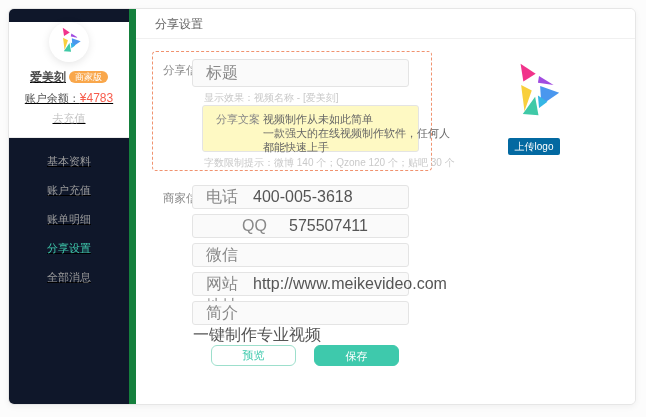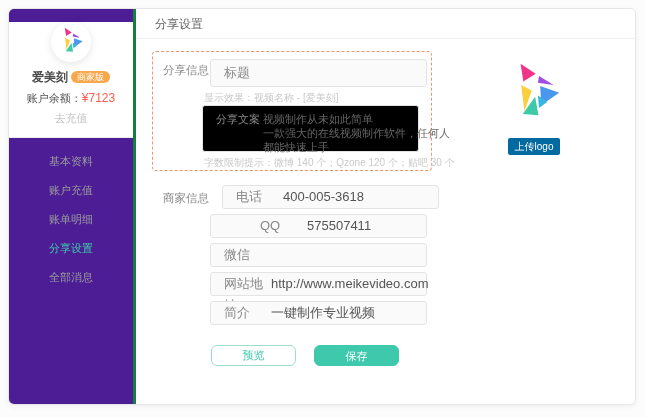--- a/index.html
+++ b/index.html
@@ -4,21 +4,21 @@
 <style>
   * { margin:0; padding:0; box-sizing:border-box; }
   html,body { width:646px; height:417px; }
   body { font-family:"Liberation Sans", sans-serif; background:#fcfcfc; position:relative; }
 
   .panel { position:absolute; left:8px; top:8px; width:628px; height:397px;
            background:#fff; border:1px solid #e6e6e6; border-radius:6px;
            box-shadow:0 2px 6px rgba(0,0,0,0.05); display:flex; overflow:hidden; }
 
   
-  .sidebar { width:127px; background:#4c1d95; border-right:3px solid #15803d; flex:none; }
+  .sidebar { width:127px; background:#0f172a; border-right:7px solid #15803d; flex:none;text-decoration:underline; }
   .profile { height:116px; background:#fff; border-bottom:1px solid #ececec; text-align:center; }
   .logo-circle { width:40px; height:40px; border-radius:50%; background:#fff;
                  box-shadow:0 2px 8px rgba(0,0,0,0.10); margin:13px auto 0;
                  display:flex; align-items:center; justify-content:center; }
   .brand-row { margin-top:7px; font-size:12px; color:#4a4a4a; font-weight:bold; }
   .badge { display:inline-block; vertical-align:1px; margin-left:3px; background:#f9a74b; color:#fff;
            font-size:9px; font-weight:normal; line-height:12px; padding:0 6px; border-radius:8px; }
   .balance-row { margin-top:5px; font-size:11px; color:#555; }
   .balance-value { color:#f75c4c; font-size:12px; }
   .recharge { margin-top:5px; font-size:11px; color:#c3c3c3; cursor:pointer; }
@@ -31,33 +31,33 @@
   .main-header { height:30px; line-height:30px; padding-left:19px; font-size:12px; color:#666;
                  border-bottom:1px solid #f0f0f0; }
   .content { position:relative; height:calc(100% - 31px); }
 
   .dashed-box { position:absolute; left:16px; top:12px; width:280px; height:120px;
                 border:1px dashed #f0926f; border-radius:4px; }
   .section-label { position:absolute; font-size:11.5px; color:#888; }
   .lbl-share { left:27px; top:24px; }
   .lbl-merchant { left:27px; top:152px; }
 
-  .field { position:absolute; left:74px; width:217px; background:#fafafa;
-           border:1px solid #e4e4e4; border-radius:3px; display:flex; font-size:13px; cursor:text; }
+  .field { position:absolute; left:56px; width:217px; background:#fafafa;
+           border:1px solid #e4e4e4; border-radius:3px; display:flex; font-size:16px; cursor:text; }
   .field .f-label { width:60px; padding-left:13px; color:#888; flex:none; }
   .field .f-value { color:#555; }
   .field-title { top:20px; height:28px; line-height:26px; }
   .field-row { height:24px; line-height:22px; }
-  .f1 { top:146px;margin-left:12px; } .f2 { top:175px;padding-left:36px; } .f3 { top:204px; } .f4 { top:233px; } .f5 { top:262px; }
+  .f1 { top:146px; } .f2 { top:175px;padding-left:36px; } .f3 { top:204px; } .f4 { top:233px; } .f5 { top:262px;flex-direction:column; }
 
   .hint { position:absolute; left:68px; font-size:10px; color:#c9c9c9; }
   .hint1 { top:52px; } .hint2 { top:117px; }
 
   .textarea-box { position:absolute; left:66px; top:66px; width:217px; height:47px;
-                  background:#000000; border:1px solid #e4e4e4; border-radius:3px;
+                  background:#fef9c3; border:1px solid #e4e4e4; border-radius:3px;
                   display:flex; font-size:11px; cursor:text; }
   .textarea-box .f-label { width:60px; padding:6px 0 0 13px; color:#888; flex:none; }
   .copy-lines { padding-top:6px; color:#666; }
   .copy-lines div { line-height:14px; white-space:nowrap; }
 
   .btn { position:absolute; top:306px; width:85px; height:21px; border-radius:6px;
          font-size:11px; text-align:center; line-height:19px; cursor:pointer; }
   .btn-preview { left:75px; background:#fff; border:1px solid #9ddfcc; color:#3ec9ac; }
   .btn-save { left:178px; background:#3ec9ac; border:1px solid #3ec9ac; color:#fff; line-height:20px; }
 
@@ -91,21 +91,21 @@
         <span>
           <svg width="26" height="26" viewBox="0 0 100 100">
               <use href="#meike-logo"></use>
             </svg>
         </span>
       </div>
       <div class="brand-row">
         <span>爱美刻</span><span class="badge">商家版</span>
       </div>
       <div class="balance-row">
-        <span>账户余额：</span><span class="balance-value">¥7123</span>
+        <span>账户余额：</span><span class="balance-value">¥4783</span>
       </div>
       <div class="recharge">去充值</div>
     </div>
     <div class="menu">
       <div class="menu-item">基本资料</div>
       <div class="menu-item">账户充值</div>
       <div class="menu-item">账单明细</div>
       <div class="menu-item active">分享设置</div>
       <div class="menu-item">全部消息</div>
     </div>

